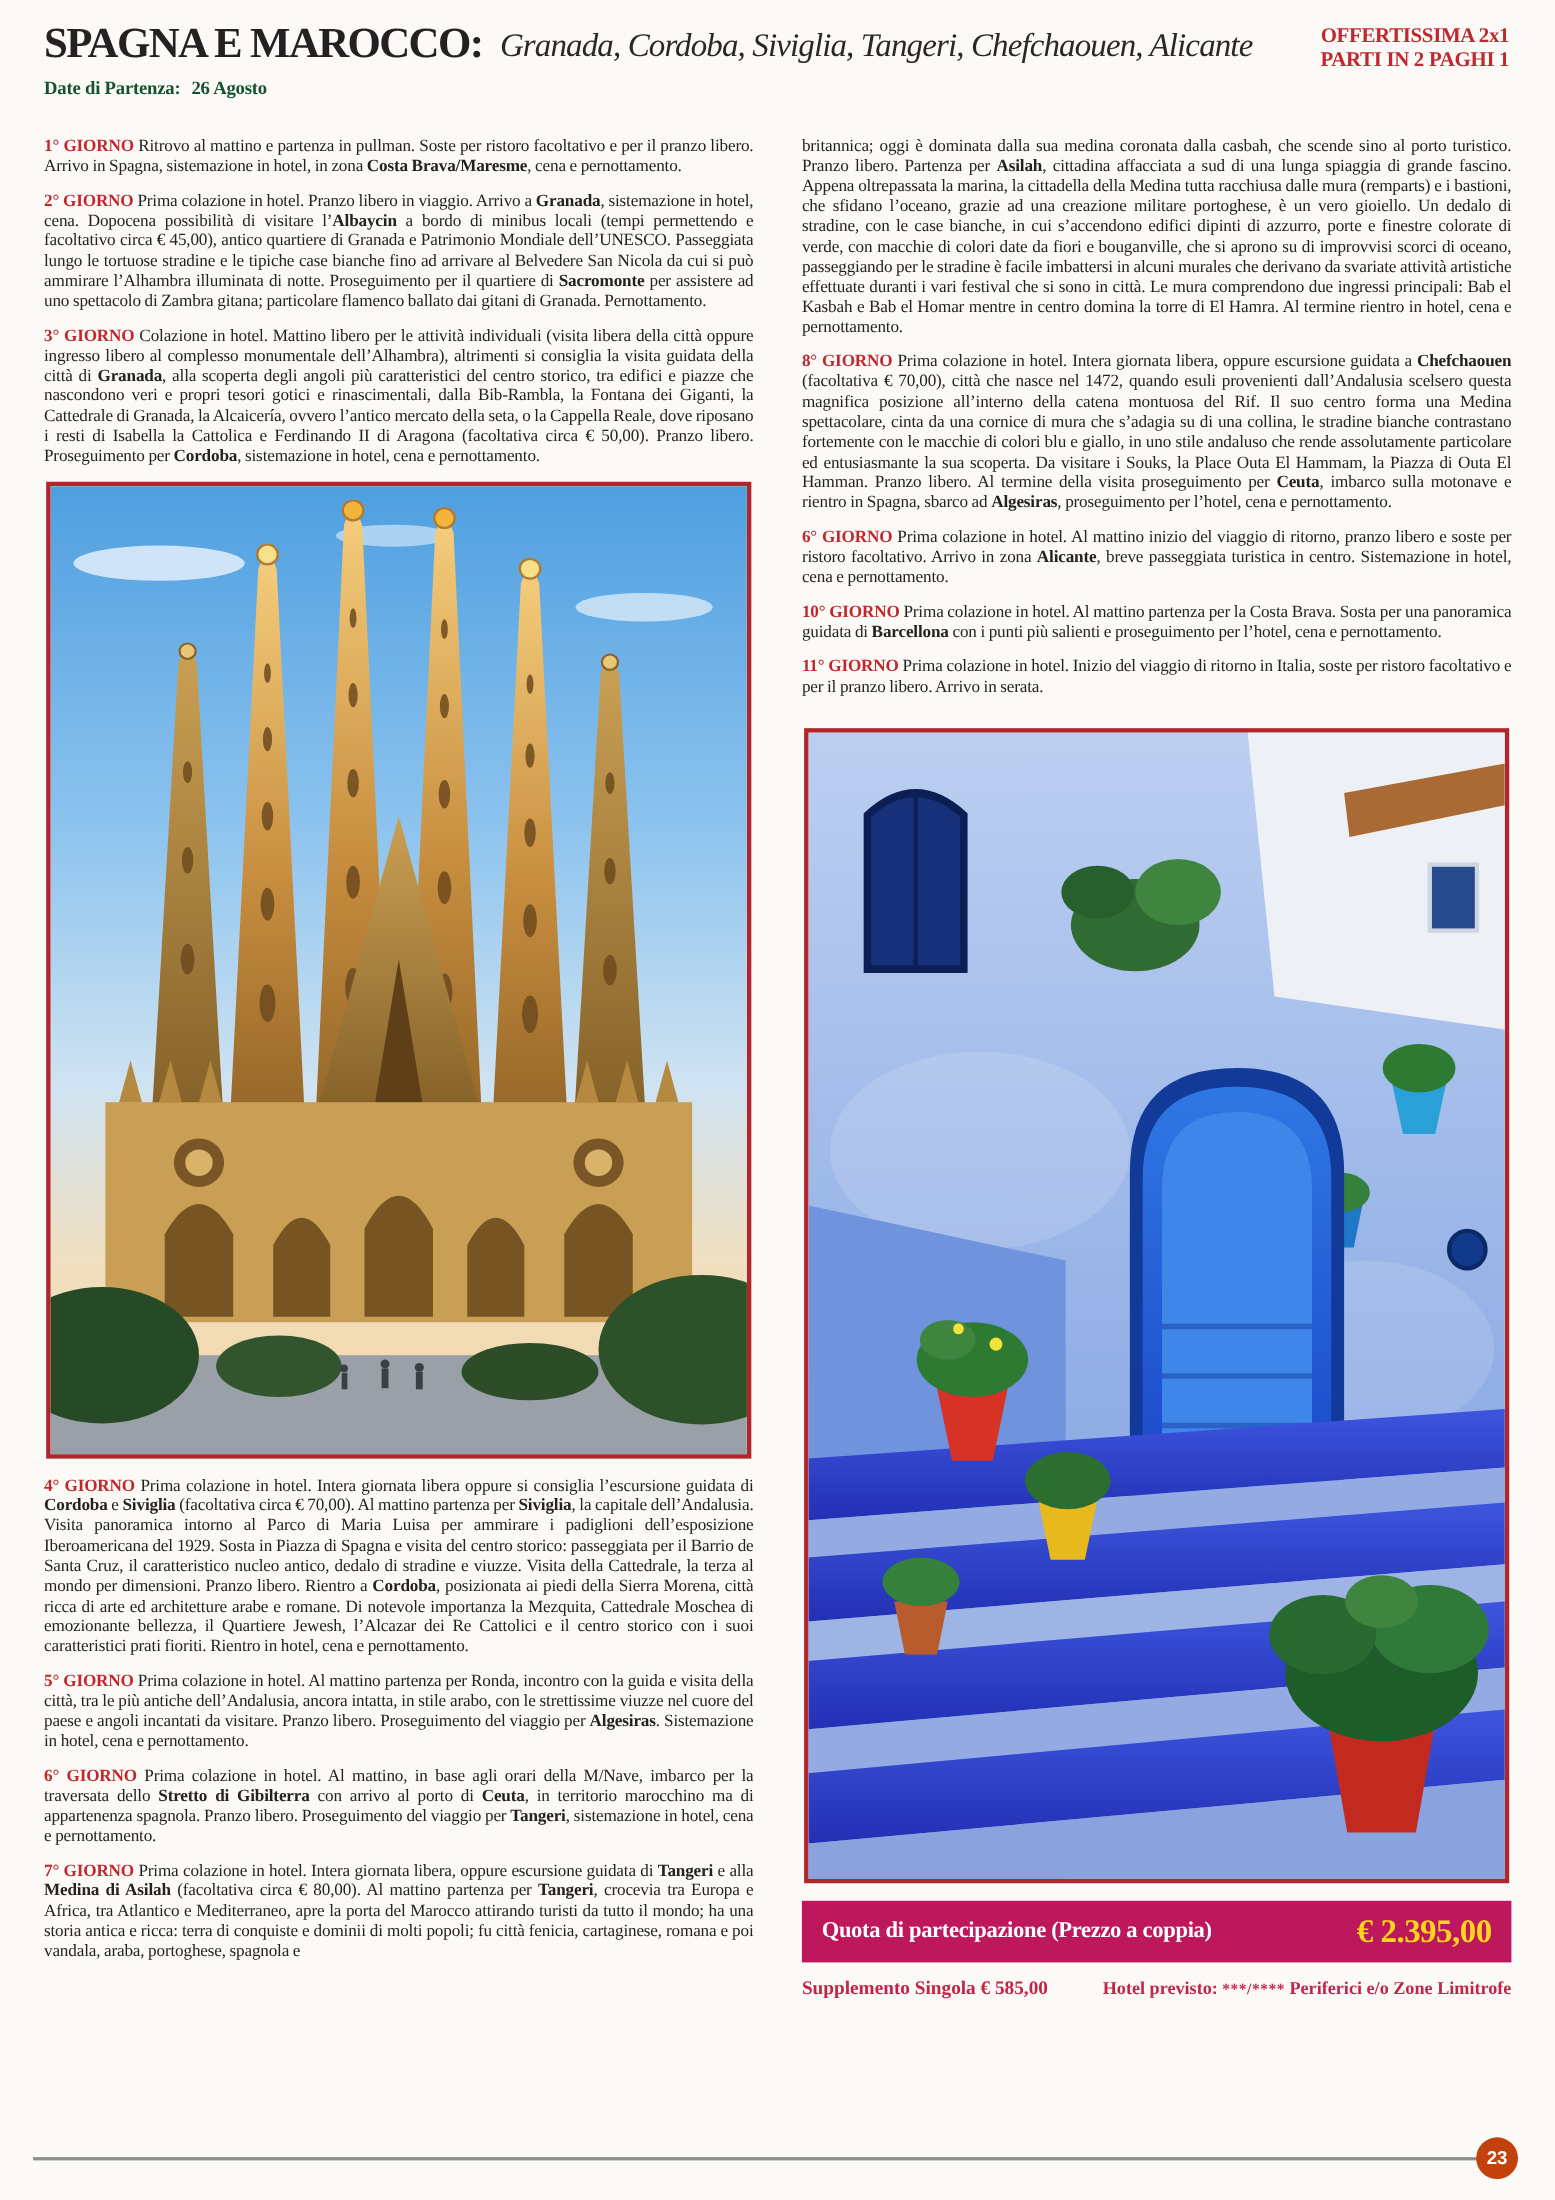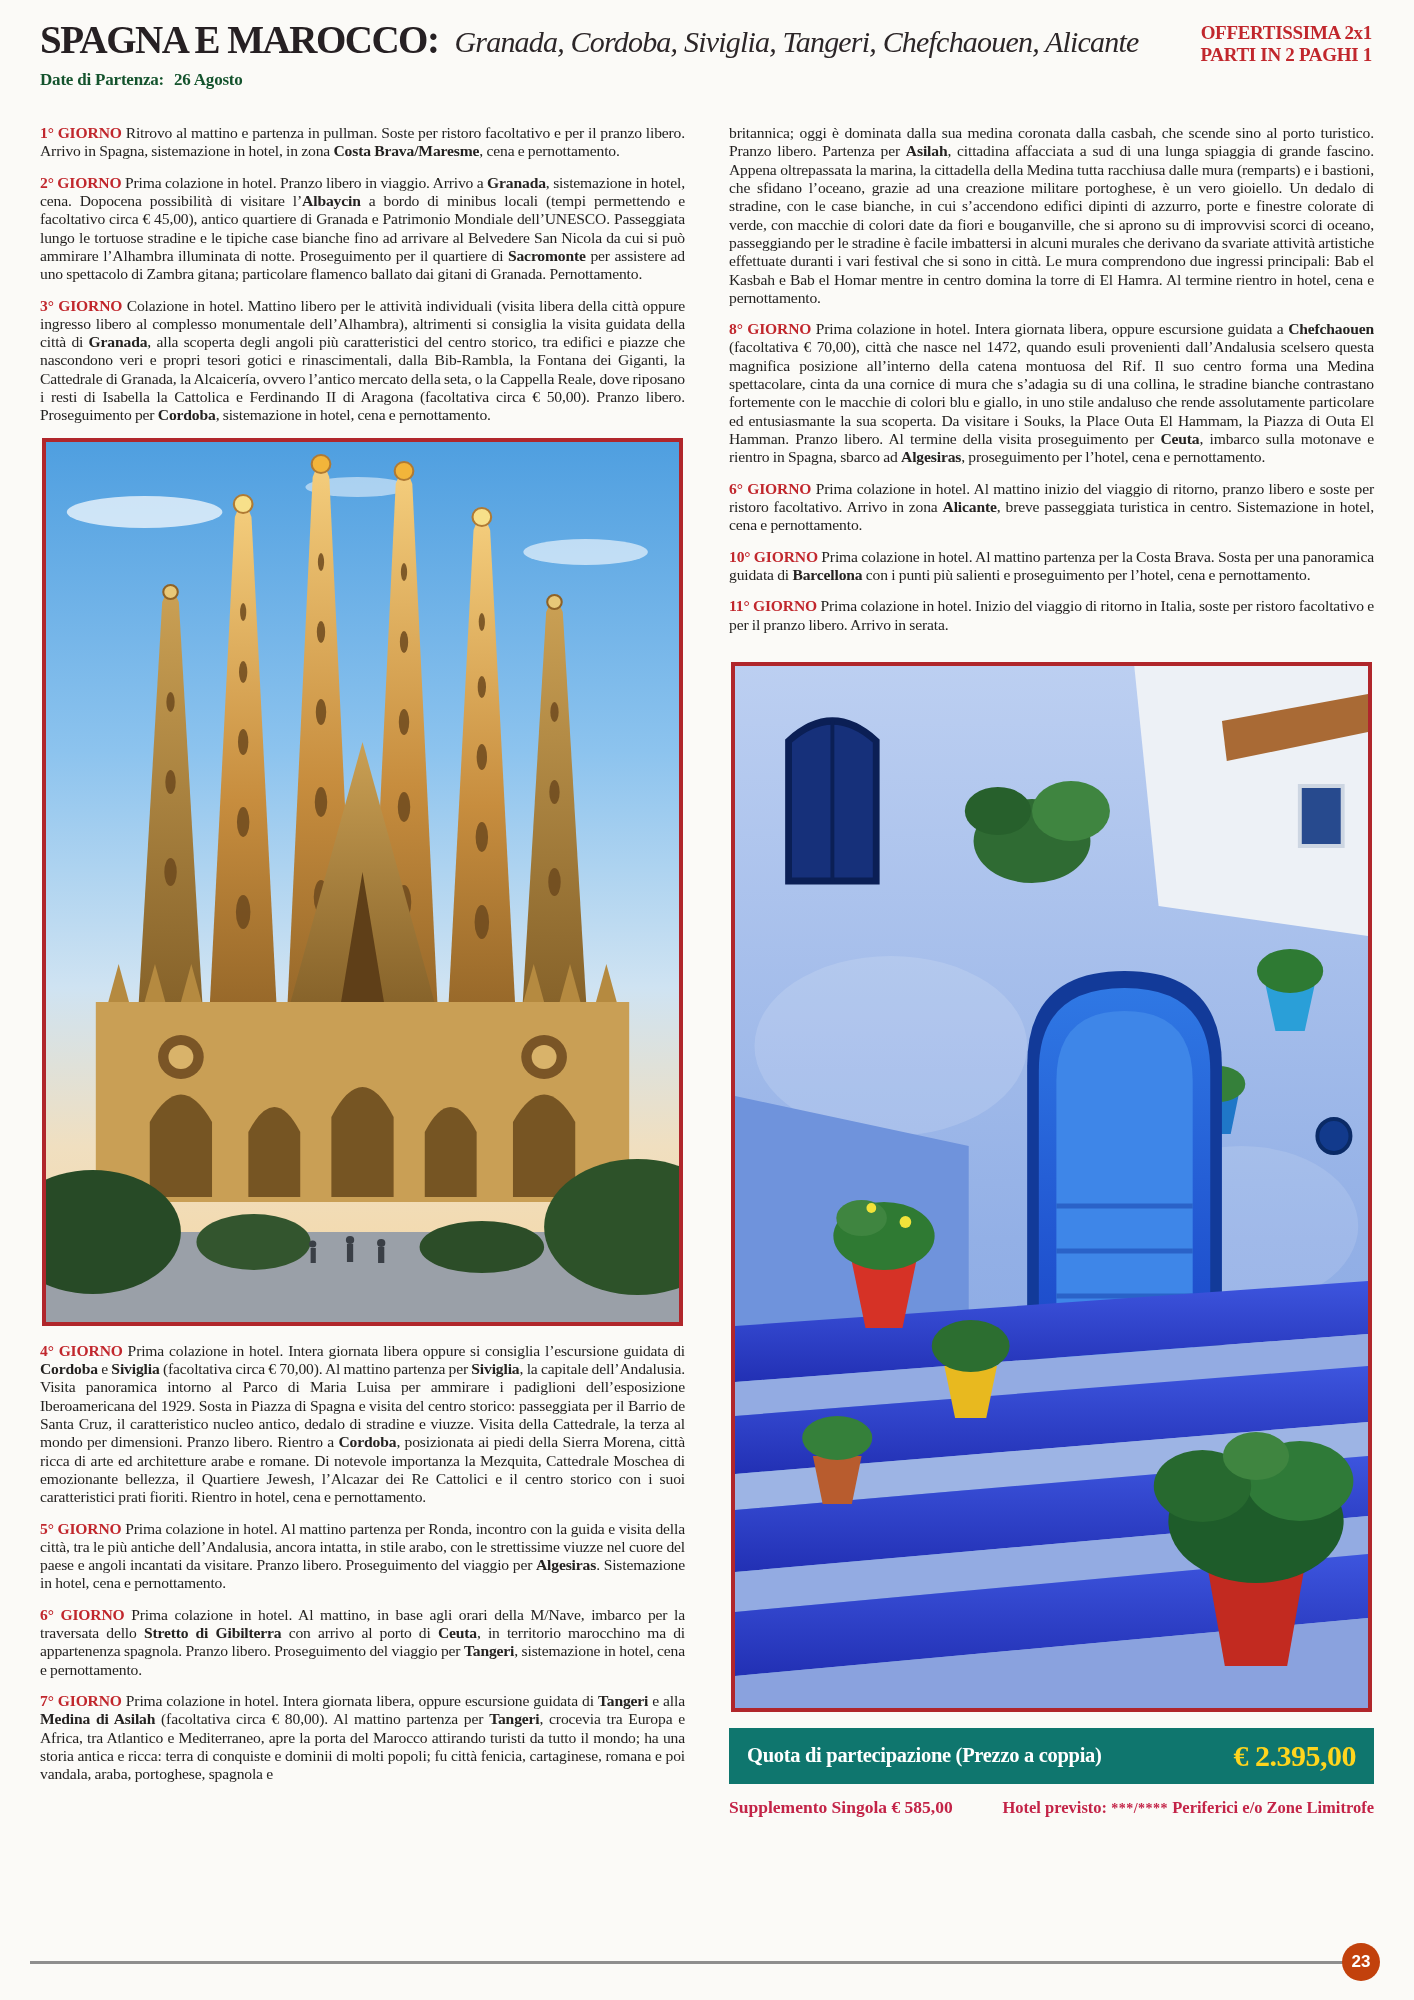--- a/index.html
+++ b/index.html
@@ -23,21 +23,21 @@
   .bseg{font-weight:bold;}
 
   
   .photo-frame{border:4px solid #b0262b;background:#dfe8f2;margin:4px 2px 16px 2px;}
   .photo-frame svg{display:block;width:100%;}
   .sagrada svg{height:880px;}
   .chef-frame{margin-top:28px;margin-bottom:0;}
   .chef-frame svg{height:1042px;}
 
   
-  .price-bar{margin-top:16px;background:#0f766e;display:flex;align-items:center;justify-content:space-between;padding:10px 18px;height:36px;}
+  .price-bar{margin-top:16px;background:#be185d;display:flex;align-items:center;justify-content:space-between;padding:10px 18px;height:36px;}
   .price-label{color:#ffffff;font-weight:bold;font-size:20.5px;letter-spacing:-0.3px;}
   .price-value{color:#ffd51e;font-weight:bold;font-size:30px;letter-spacing:-0.5px;}
   .price-sub{display:flex;justify-content:space-between;align-items:baseline;margin-top:13px;color:#c32347;font-weight:bold;}
   .supplement{font-size:17.5px;}
   .hotel-info{font-size:16.5px;text-align:right;}
   .hotel-info .stars{font-size:14px;letter-spacing:0.5px;}
 
   
   .footer-rule{position:absolute;left:30px;right:52px;bottom:36px;height:3px;background:#8e8e8e;}
   .page-circle{position:absolute;right:34px;bottom:19px;width:38px;height:38px;border-radius:50%;background:#c2410c;color:#ffffff;font-family:"Liberation Sans",sans-serif;font-weight:bold;font-size:17px;display:flex;align-items:center;justify-content:center;}

